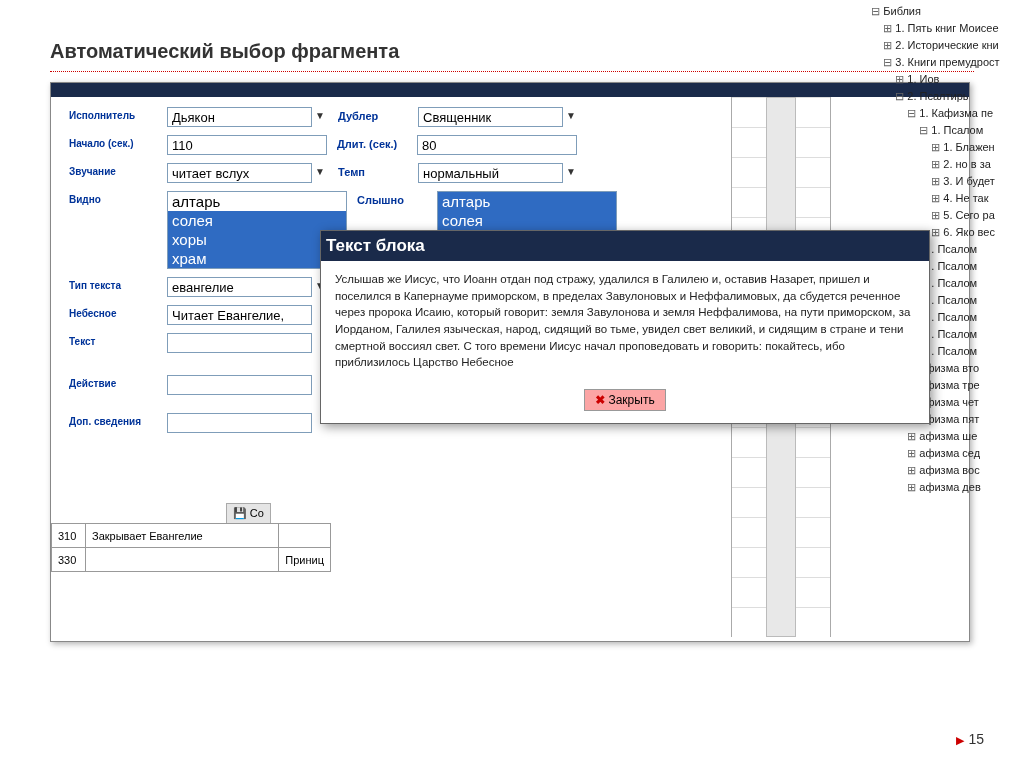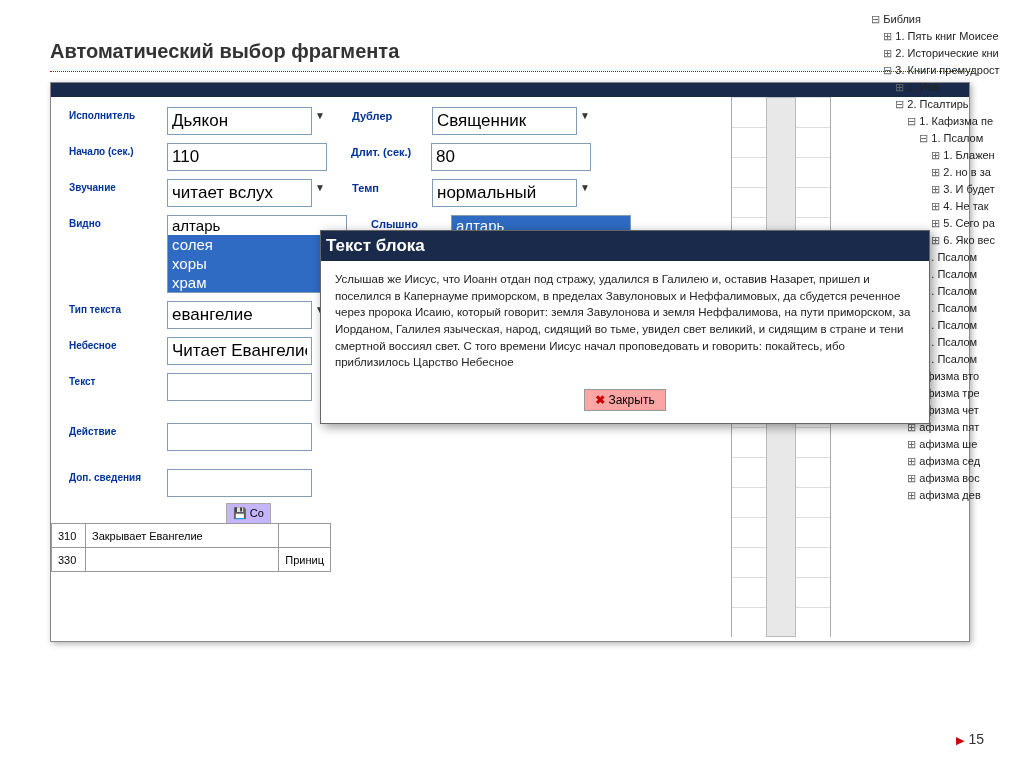--- a/index.html
+++ b/index.html
@@ -5,49 +5,49 @@
 * { box-sizing: border-box; margin: 0; padding: 0; }
 body { font-family: Arial, sans-serif; font-size: 12px; background: #fff; width: 1024px; height: 767px; position: relative; overflow: hidden; }
 .slide { padding: 40px 50px; position: relative; height: 100%; }
 .title { font-size: 20px; font-weight: bold; color: #333; margin-bottom: 8px; }
 .divider { border-top: 1px dotted #c00; margin-bottom: 10px; }
 .app-frame { position: relative; border: 1px solid #888; background: #fff; width: 920px; height: 560px; box-shadow: 2px 2px 6px rgba(0,0,0,0.3); }
 .topbar { height: 14px; background: #1a2a4a; }
 .form-area { position: absolute; top: 14px; left: 10px; width: 650px; padding: 10px 8px; }
 .row { display: flex; align-items: flex-start; margin-bottom: 8px; }
 .lbl { color: #003399; font-weight: bold; width: 98px; padding-top: 3px; font-size: 10px; }
-.lbl2 { color: #003399; font-weight: bold; width: 80px; padding-top: 3px; font-size: 11px; margin-left: 24px; }
-input[type=text], .select { height: 28px; border: 1px solid #7f9db9; padding: 1px 4px; font-size: 17px; background: #fff; }
+.lbl2 { color: #003399; font-weight: bold; width: 80px; padding-top: 3px; font-size: 11px; margin-left: 10px; }
+input[type=text], .select { height: 20px; border: 1px solid #7f9db9; padding: 1px 4px; font-size: 13px; background: #fff; }
 .select { width: 145px; }
 .arrow { display: inline-block; width: 16px; height: 18px; text-align: center; color: #333; font-size: 10px; line-height: 18px; vertical-align: top; }
 .listbox { border: 1px solid #7f9db9; width: 180px; font-size: 15px; }
 .listbox .opt { padding: 1px 4px; }
 .opt.sel { background: #2f6bc2; color: #fff; }
 .opt.top { background: #fff; color: #000; }
 .help { display: inline-block; width: 18px; height: 18px; background: #42a0d8; color: #fff; text-align: center; line-height: 18px; border: 1px solid #2a7fb0; font-weight: bold; font-size: 12px; margin-left: 4px; }
-.tree { position: absolute; right: 0; top: 9px; width: 155px; height: 610px; font-size: 11px; color: #222; padding: 2px 0 0 2px; line-height: 17px; overflow: hidden; white-space: nowrap; }
+.tree { position: absolute; right: 0; top: 1px; width: 155px; height: 610px; font-size: 11px; color: #222; padding: 2px 0 0 2px; line-height: 17px; overflow: hidden; white-space: nowrap; }
 .tree .n { overflow: hidden; text-overflow: clip; }
 .tree .open::before { content: "⊟ "; color: #666; }
 .tree .closed::before { content: "⊞ "; color: #666; }
 .tree .i1 { padding-left: 12px; }
 .tree .i2 { padding-left: 24px; }
 .tree .i3 { padding-left: 36px; }
 .tree .i4 { padding-left: 48px; }
 .tree .i5 { padding-left: 60px; }
 .modal { position: absolute; left: 320px; top: 230px; width: 610px; background: #fff; border: 1px solid #666; box-shadow: 3px 3px 10px rgba(0,0,0,0.4); z-index: 100; }
 .modal-title { background: #1a2a4a; color: #fff; font-weight: bold; padding: 5px; font-size: 17px; }
 .modal-body { padding: 10px 14px; font-size: 11.5px; line-height: 1.45; color: #222; }
 .modal-footer { text-align: center; padding: 8px 0 12px; }
 .btn-close { display: inline-block; border: 1px solid #999; background: #fca5a5; padding: 3px 10px; font-size: 12px; cursor: pointer; }
 .btn-close .x { color: #c00; font-weight: bold; margin-right: 3px; }
 .ruler { position: absolute; top: 14px; left: 680px; width: 100px; height: 540px; background: repeating-linear-gradient(to bottom, #ddd 0, #ddd 1px, transparent 1px, transparent 30px); border-left: 1px solid #aaa; border-right: 1px solid #aaa; }
 .ruler-inner { position: absolute; left: 50%; top: 0; bottom: 0; width: 30px; margin-left: -15px; background: #e8e8e8; border: 1px solid #bbb; }
 .table-bottom { position: absolute; left: 0; top: 440px; width: 280px; font-size: 11px; border-collapse: collapse; }
 .table-bottom td { border: 1px solid #999; padding: 4px 6px; height: 24px; }
-.save-btn { position: absolute; left: 175px; top: 420px; border: 1px solid #aaa; background: #c4b5fd; padding: 3px 6px; font-size: 11px; }
+.save-btn { position: absolute; left: 175px; top: 420px; border: 1px solid #aaa; background: #e5e5e5; padding: 3px 6px; font-size: 11px; }
 .save-btn .ico { color: #2a5fa8; margin-right: 3px; }
 .pagenum { position: absolute; bottom: 20px; right: 40px; font-size: 14px; color: #333; }
 .pagenum .tri { color: #c00; margin-right: 4px; font-size: 11px; }
 </style>
 </head>
 <body>
 
 <div class="slide">
   <div class="title">Автоматический выбор фрагмента</div>
   <div class="divider"></div>

